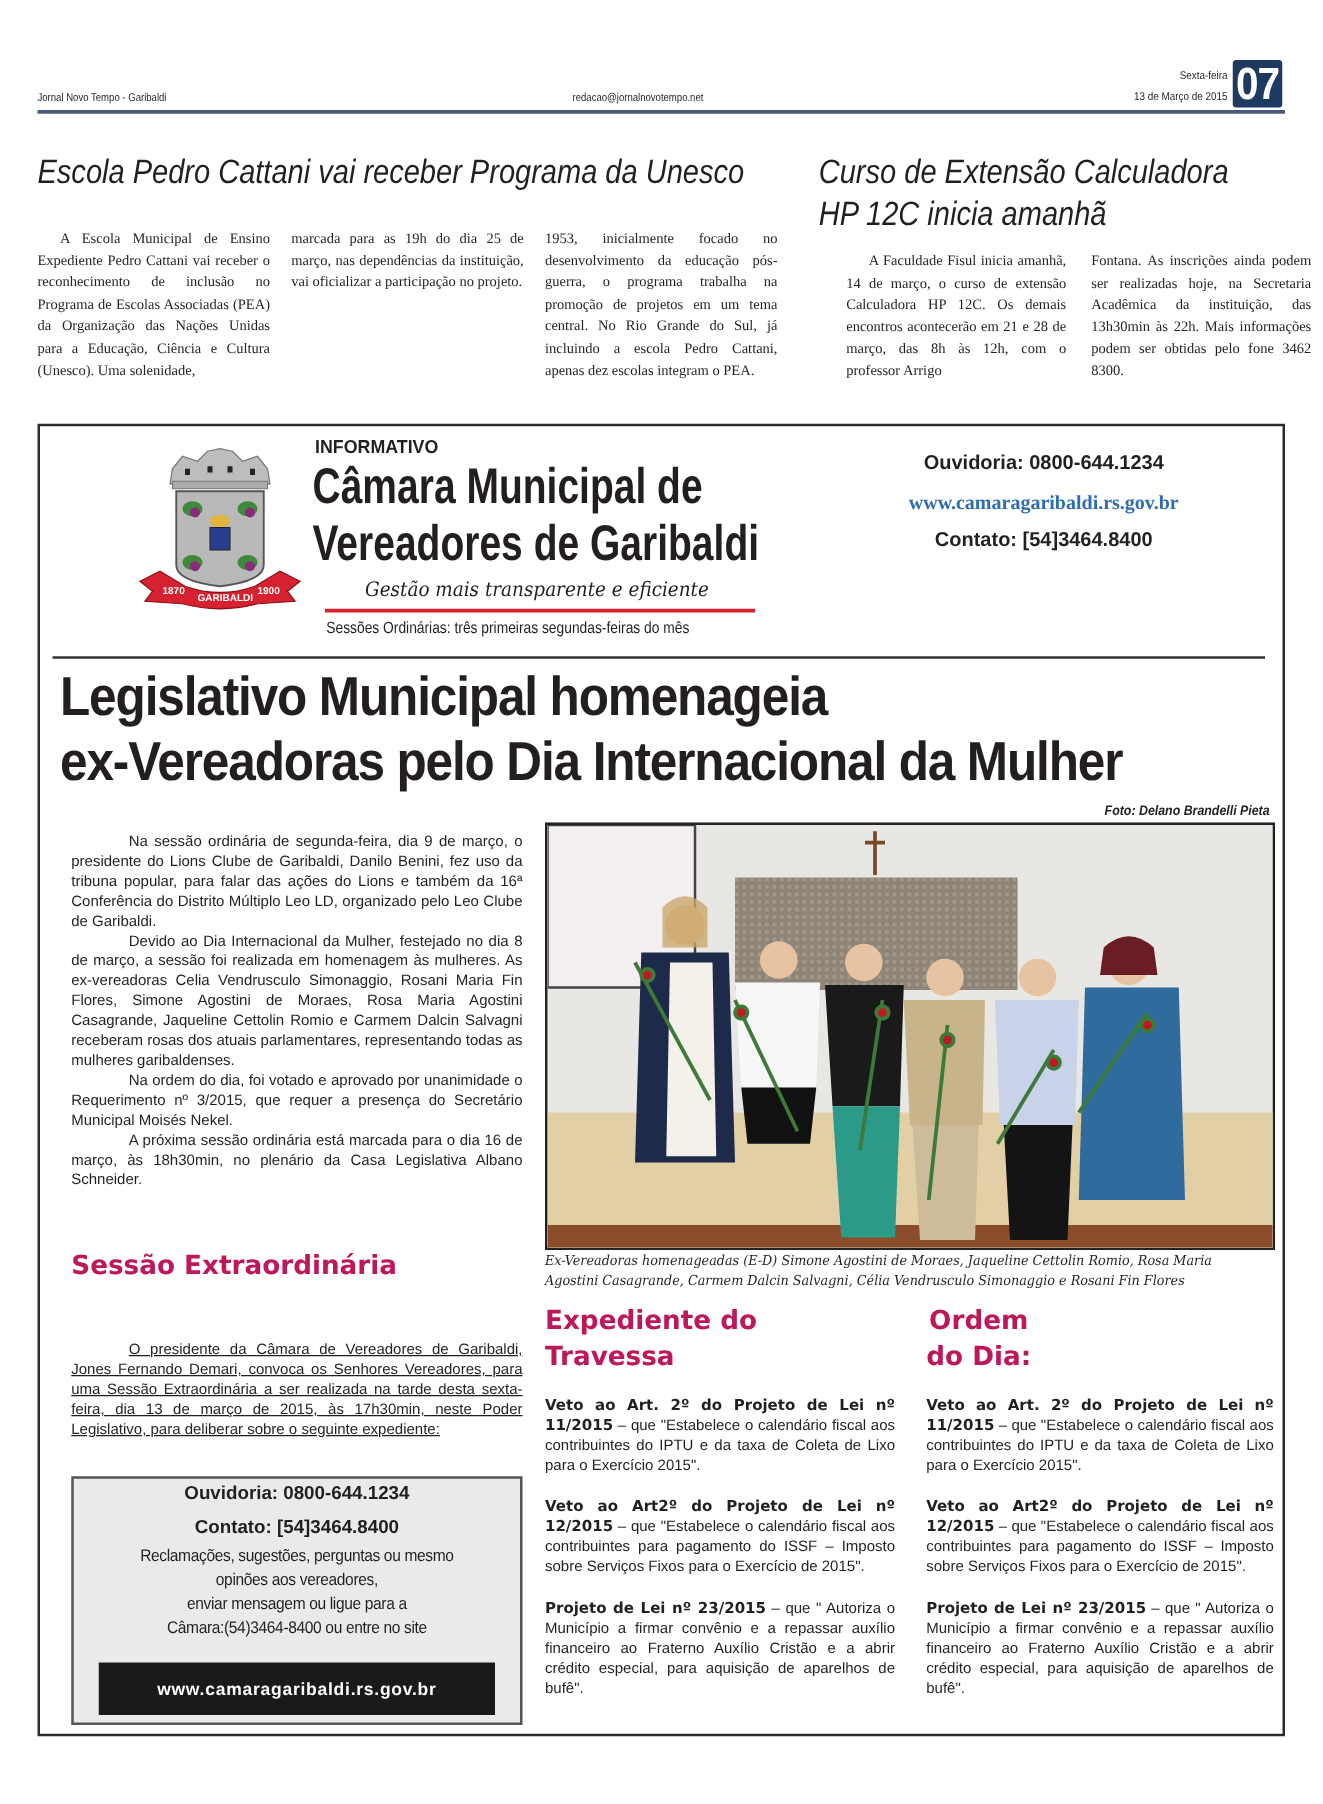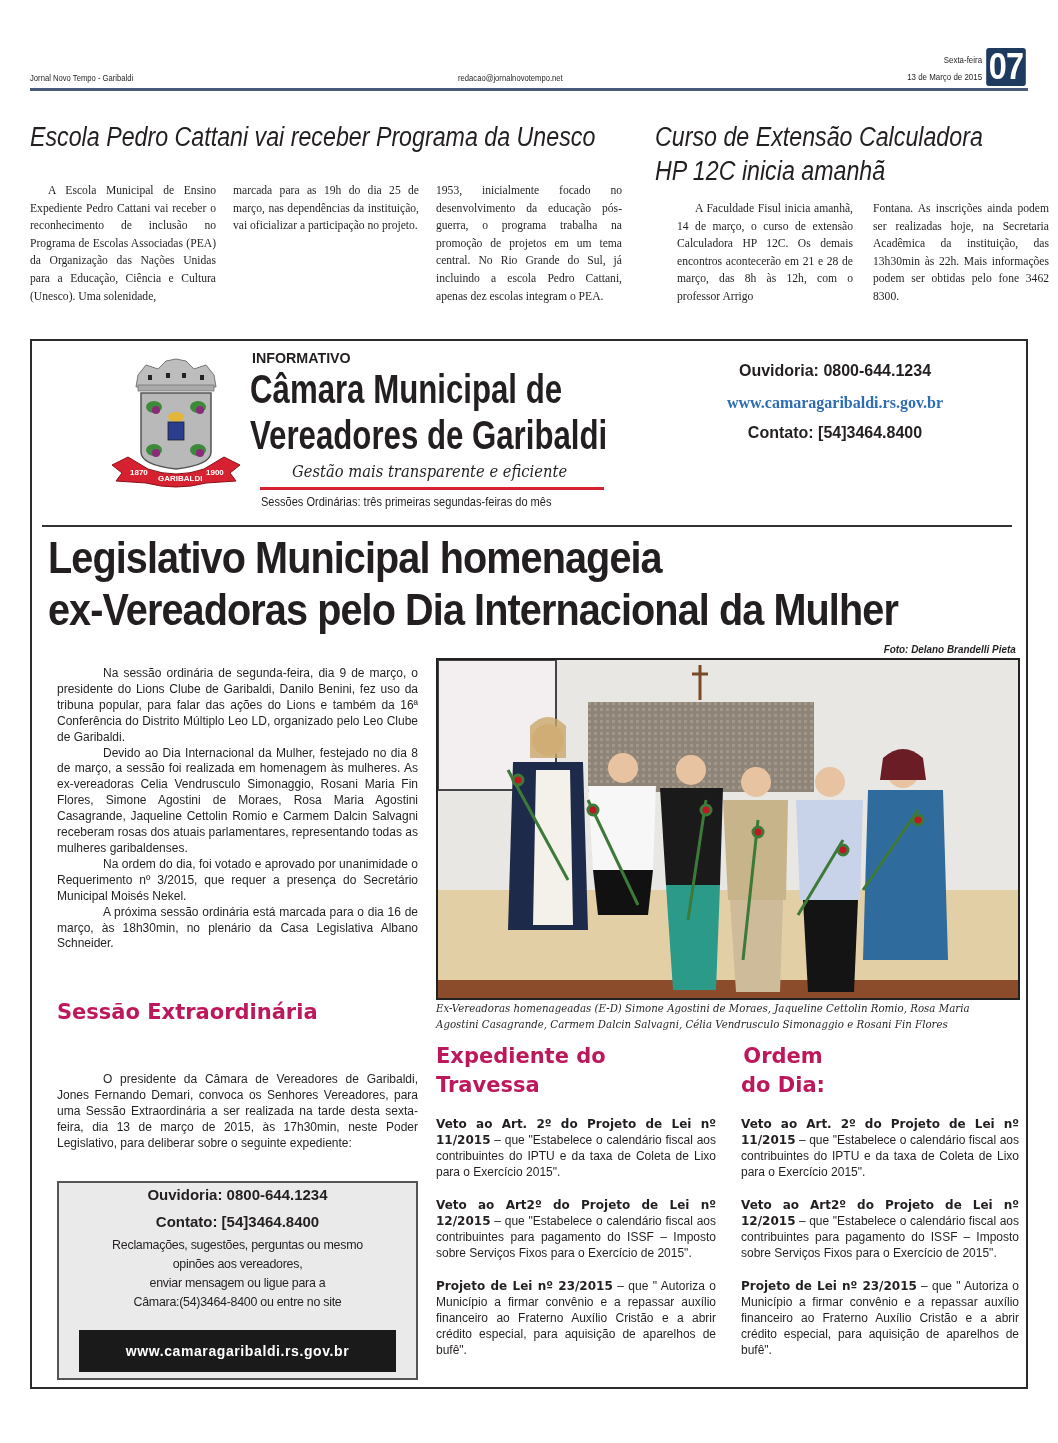--- a/index.html
+++ b/index.html
@@ -201,21 +201,21 @@
       <line x1="480" y1="150" x2="425" y2="230"></line>
         <circle cx="480" cy="160" r="5"></circle>
     </g>
   </svg>
 </div>
 <div class="caption">Ex-Vereadoras homenageadas (E-D) Simone Agostini de Moraes, Jaqueline Cettolin Romio, Rosa Maria Agostini Casagrande, Carmem Dalcin Salvagni, Célia Vendrusculo Simonaggio e Rosani Fin Flores</div>
 
 <div class="sub-head" style="left:57px; top:998px;">
   <div>Sessão Extraordinária</div>
 </div>
-<div class="sans-col" style="left:57px; top:1072px; width:361px;">
+<div class="sans-col" style="left:57px; top:1072px; width:361px;text-decoration:underline;">
   <p>O presidente da Câmara de Vereadores de Garibaldi, Jones Fernando Demari, convoca os Senhores Vereadores, para uma Sessão Extraordinária a ser realizada na tarde desta sexta-feira, dia 13 de março de 2015, às 17h30min, neste Poder Legislativo, para deliberar sobre o seguinte expediente:</p>
 </div>
 
 <div class="grey-box">
   <div class="l1">Ouvidoria: 0800-644.1234</div>
   <div class="l2">Contato: [54]3464.8400</div>
   <div class="msg">
     <div>Reclamações, sugestões, perguntas ou mesmo</div>
     <div>opinões aos vereadores,</div>
     <div>enviar mensagem ou ligue para a</div>

